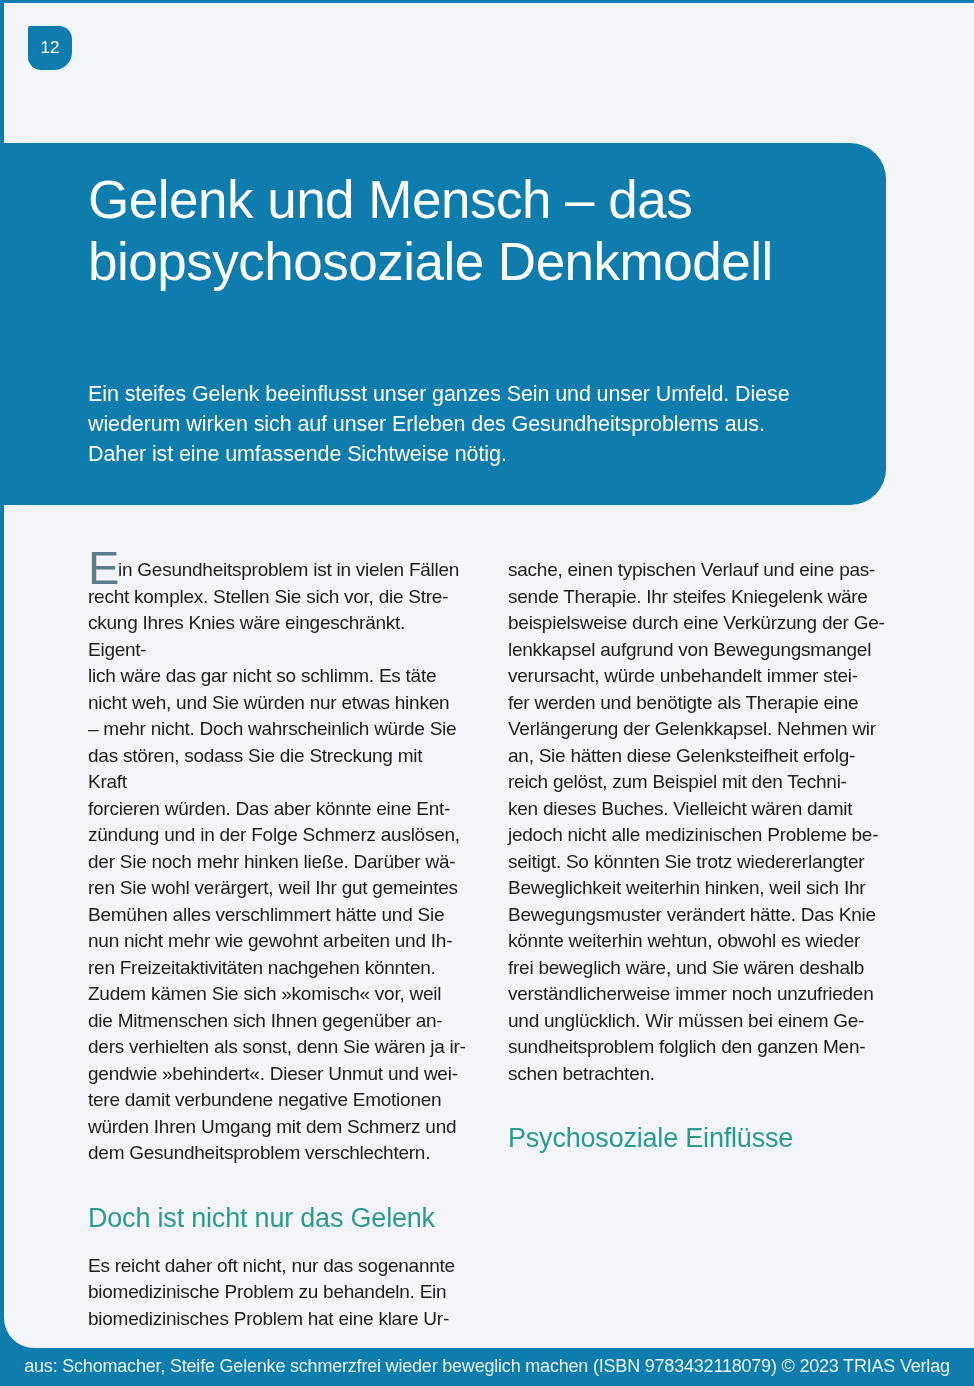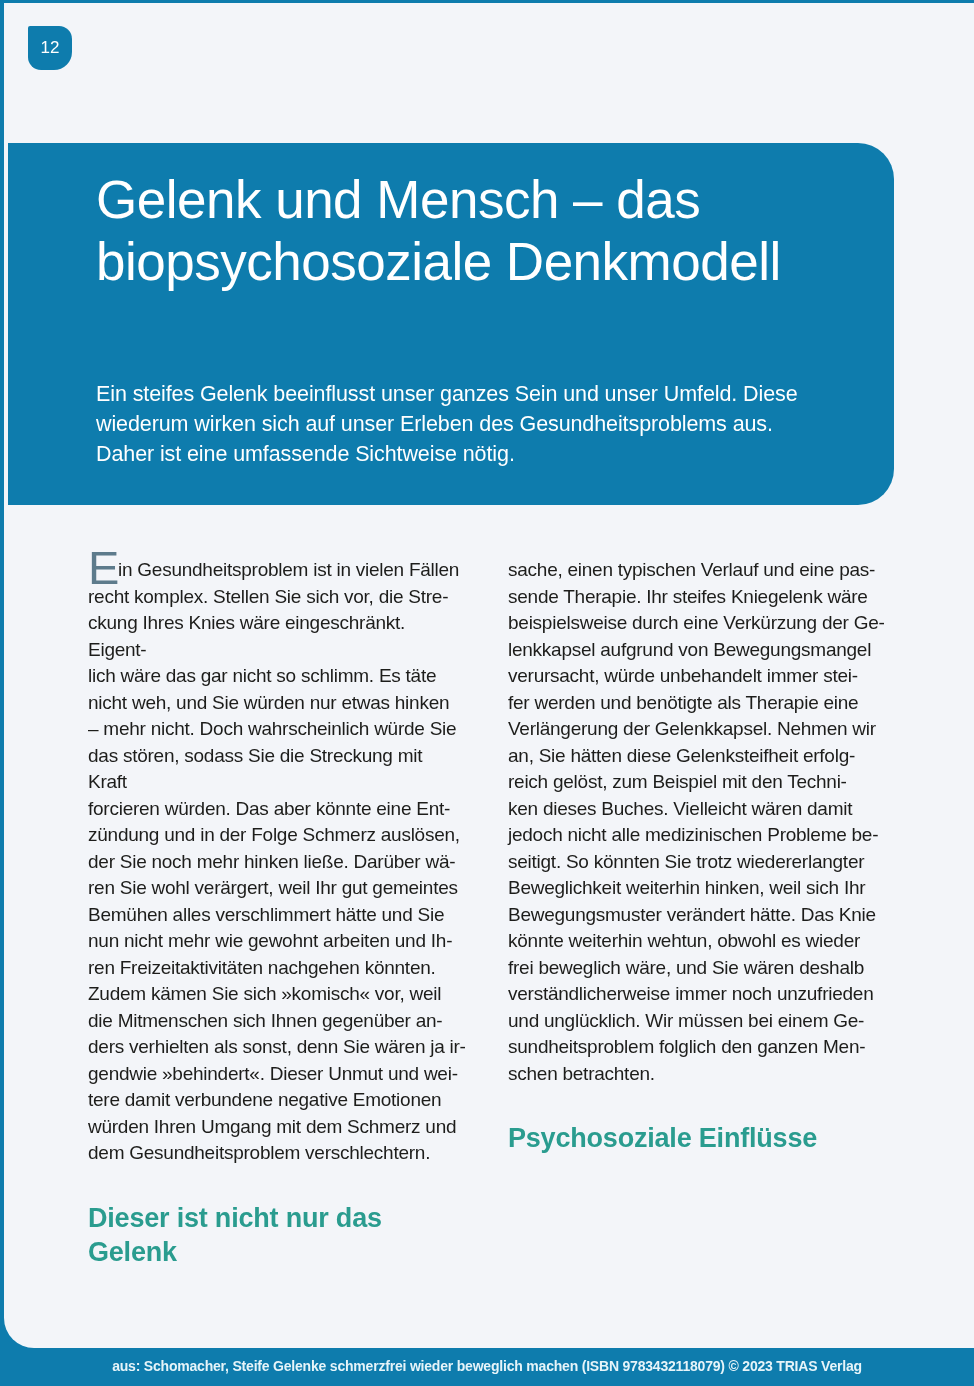--- a/index.html
+++ b/index.html
@@ -29,21 +29,21 @@
     left:28px; top:26px;
     width:44px; height:44px;
     background:var(--teal);
     border-radius:2px 13px 18px 13px;
     color:#ffffff;
     font-size:17px;
     display:flex; align-items:center; justify-content:center;
   }
   .title-banner{
     position:absolute;
-    left:8px; top:143px;
+    left:0; top:143px;
     width:886px; height:362px;
     background:var(--teal);
     border-radius:0 36px 36px 0;
     color:#ffffff;
   }
   .page-title{
     position:absolute;
     left:88px; top:26px;
     font-size:53px;
     line-height:62px;
@@ -86,37 +86,36 @@
     font-size:47px;
     line-height:1;
     color:var(--dropcap);
     text-indent:0;
   }
   .section-heading{
     margin-top:34px;
     margin-bottom:18px;
     font-size:27px;
     line-height:34px;
-    font-weight:700;
+    font-weight:400;
     letter-spacing:-0.2px;
     color:var(--accent-green);
   }
   .footer-bar{
     position:absolute;
     left:0; right:0; bottom:0;
     height:38px;
     background:var(--teal);
     text-align:center;
   }
   .footer-credit{
     color:var(--footer-text);
-    font-size:14px;
+    font-size:18px;
     line-height:37px;
     letter-spacing:-0.2px;
-    font-weight:bold;
   }
 </style>
 </head>
 <body>
 
 <div class="paper"></div>
 
 <div class="page-badge">
   <span>12</span>
 </div>
@@ -145,21 +144,24 @@
 Bemühen alles verschlimmert hätte und Sie
 nun nicht mehr wie gewohnt arbeiten und Ih-
 ren Freizeitaktivitäten nachgehen könnten.
 Zudem kämen Sie sich »komisch« vor, weil
 die Mitmenschen sich Ihnen gegenüber an-
 ders verhielten als sonst, denn Sie wären ja ir-
 gendwie »behindert«. Dieser Unmut und wei-
 tere damit verbundene negative Emotionen
 würden Ihren Umgang mit dem Schmerz und
 dem Gesundheitsproblem verschlechtern.</span></p>
-    <h2 class="section-heading">Dieser ist nicht nur das Gelenk</h2>
+    <h2 class="section-heading">Doch ist nicht nur das Gelenk</h2>
+    <p class="body-para">Es reicht daher oft nicht, nur das sogenannte
+biomedizinische Problem zu behandeln. Ein
+biomedizinisches Problem hat eine klare Ur-</p>
   </div>
   <div class="col">
     <p class="body-para">sache, einen typischen Verlauf und eine pas-
 sende Therapie. Ihr steifes Kniegelenk wäre
 beispielsweise durch eine Verkürzung der Ge-
 lenkkapsel aufgrund von Bewegungsmangel
 verursacht, würde unbehandelt immer stei-
 fer werden und benötigte als Therapie eine
 Verlängerung der Gelenkkapsel. Nehmen wir
 an, Sie hätten diese Gelenksteifheit erfolg-

